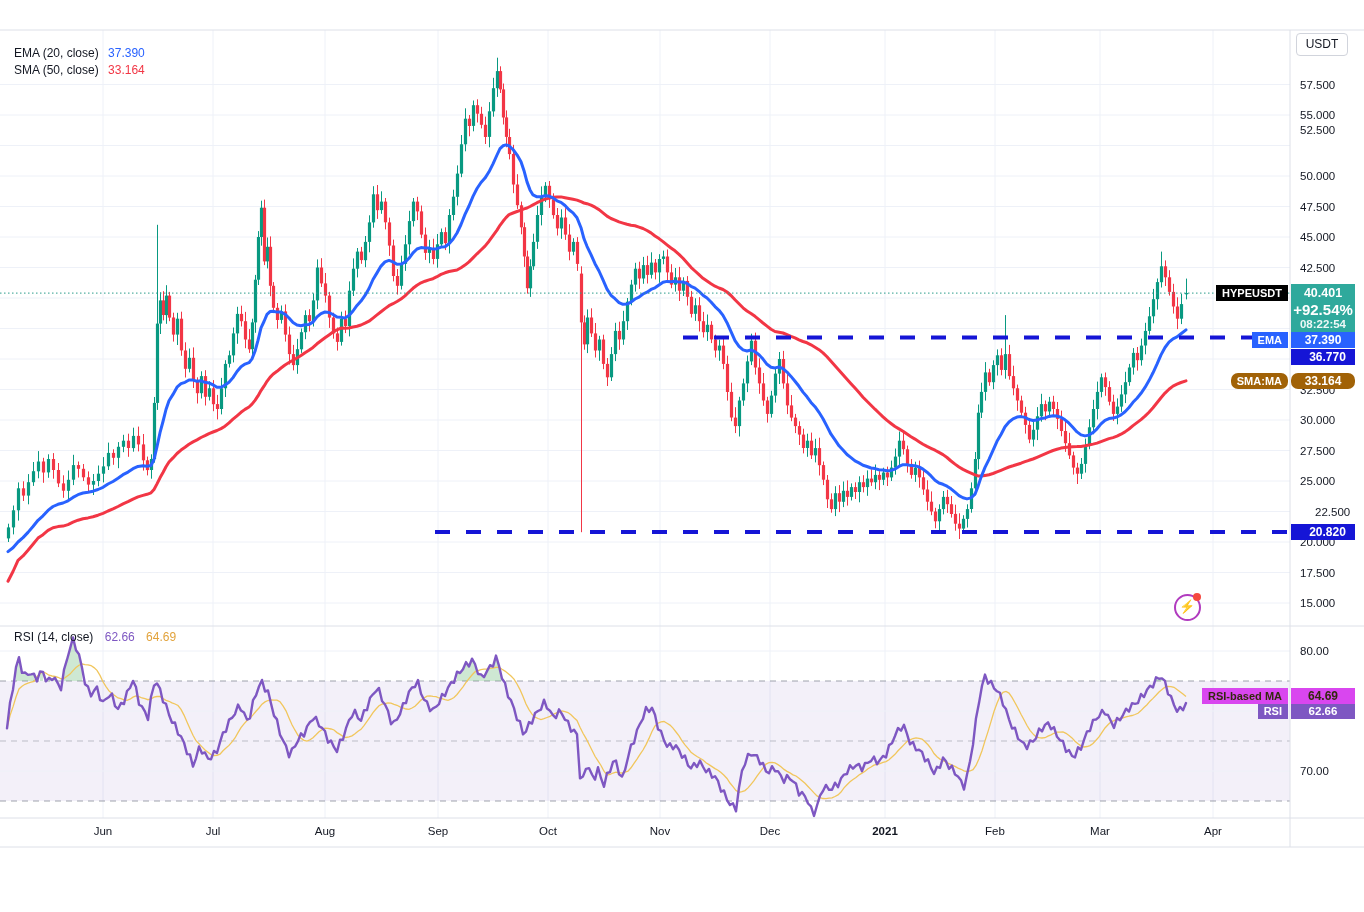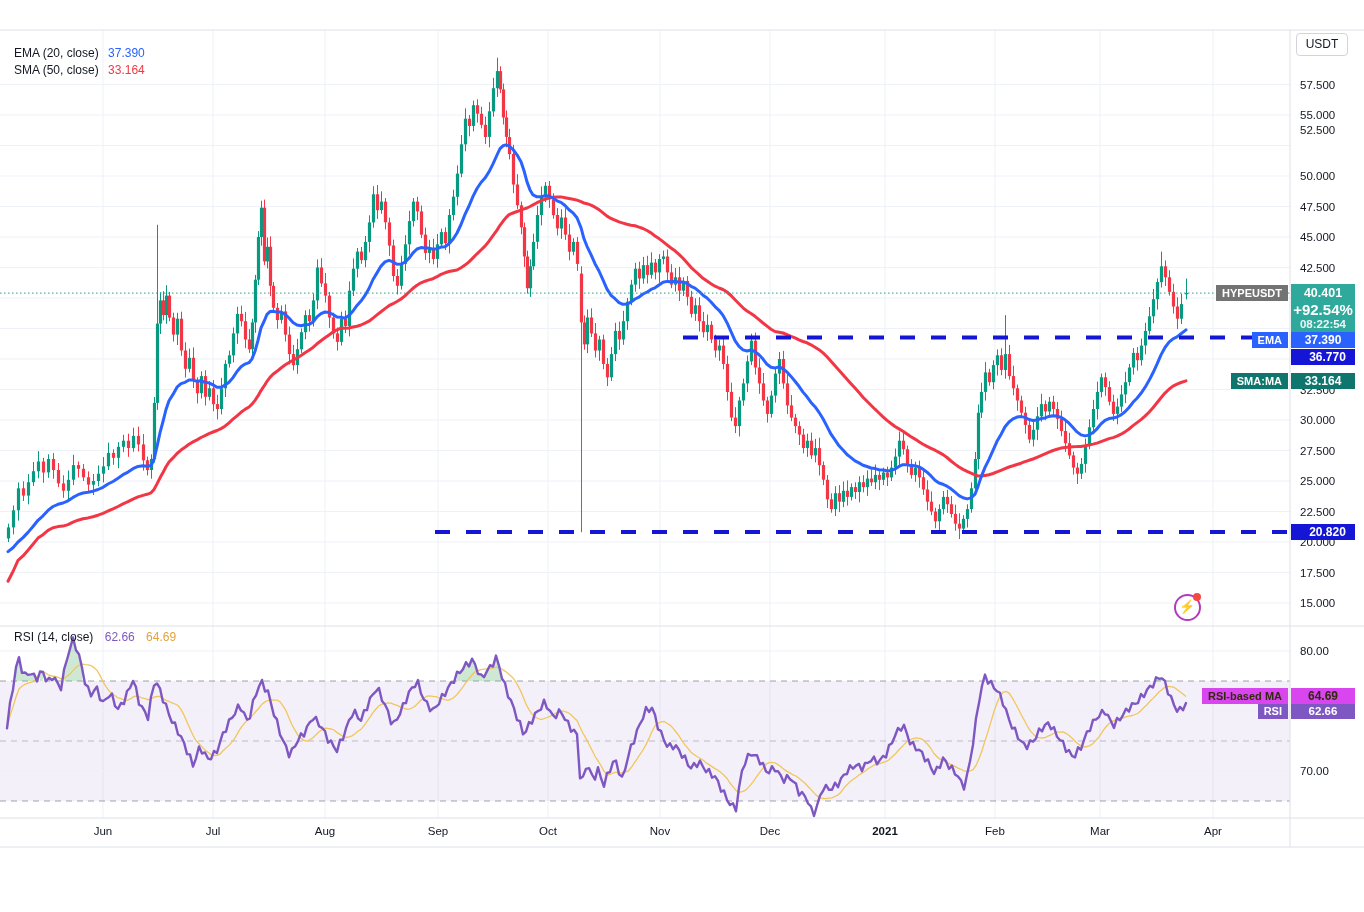--- a/index.html
+++ b/index.html
@@ -17,24 +17,24 @@
   .smav{color:#f23645;margin-left:6px;}
   .rsiv{color:#7e57c2;margin-left:8px;}
   .rsimav{color:#e2a33c;margin-left:8px;}
   .axis-label{position:absolute;left:1290px;width:52px;padding-left:10px;font-size:11.5px;color:#131722;height:14px;line-height:14px;}
   .month-label{position:absolute;top:825px;width:60px;text-align:center;font-size:11.5px;color:#131722;}
   .badge{position:absolute;font-size:11px;font-weight:700;color:#fff;height:16px;line-height:16px;
          padding:0 6px;white-space:nowrap;}
   .vbadge{position:absolute;left:1291px;width:64px;text-align:center;color:#fff;font-weight:700;
           font-size:12px;height:16px;line-height:16px;}
   .lbadge{position:absolute;right:76px;text-align:center;}
-  .teal{background:#737373;}
+  .teal{background:#000000;}
   .blue{background:#2962ff;}
   .dkblue{background:#1515d6;padding-left:9px;}
-  .red{background:#0f766e;}
+  .red{background:#a16207;border-radius:7px;}
   .yellow{background:#d946ef;color:#33290f;}
   .purple{background:#7e57c2;}
   .bigbadge{position:absolute;left:1291px;width:64px;background:#2fa99c;color:#fff;text-align:center;padding:1px 0;}
   .bigbadge .r1{font-size:12.5px;font-weight:700;line-height:17px;}
   .bigbadge .r2{font-size:15px;font-weight:700;line-height:15px;}
   .bigbadge .r3{font-size:11.5px;font-weight:600;line-height:15px;opacity:.92;}
   .usdt{position:absolute;left:1296px;top:33px;width:52px;height:23px;border:1px solid #d1d4dc;border-radius:4px;
         background:#fff;font-size:12px;color:#131722;text-align:center;line-height:21px;cursor:pointer;}
   .boost{position:absolute;left:1174px;top:594px;width:27px;height:27px;border:2.5px solid #b13bbf;border-radius:50%;
          background:#fff;text-align:center;line-height:22px;font-size:13px;color:#1a1030;cursor:pointer;}
@@ -717,21 +717,21 @@
       <div class="axis-label" style="top: 200px;">47.500</div>
       <div class="axis-label" style="top: 230px;">45.000</div>
       <div class="axis-label" style="top: 261px;">42.500</div>
       <div class="axis-label" style="top: 291px;">40.000</div>
       <div class="axis-label" style="top: 322px;">37.500</div>
       <div class="axis-label" style="top: 352px;">35.000</div>
       <div class="axis-label" style="top: 383px;">32.500</div>
       <div class="axis-label" style="top: 413px;">30.000</div>
       <div class="axis-label" style="top: 444px;">27.500</div>
       <div class="axis-label" style="top: 474px;">25.000</div>
-      <div class="axis-label" style="top: 505px;">22.500</div>
+      <div class="axis-label" style="top: 505px; margin-left: 15px;">22.500</div>
       <div class="axis-label" style="top: 535px;">20.000</div>
       <div class="axis-label" style="top: 566px;">17.500</div>
       <div class="axis-label" style="top: 596px;">15.000</div>
     </div>
   <div id="rsi-axis">
       <div class="axis-label" style="top: 644px;">80.00</div>
       <div class="axis-label" style="top: 704px;">60.00</div>
       <div class="axis-label" style="top: 764px;">70.00</div>
     </div>
   <div id="time-axis">

